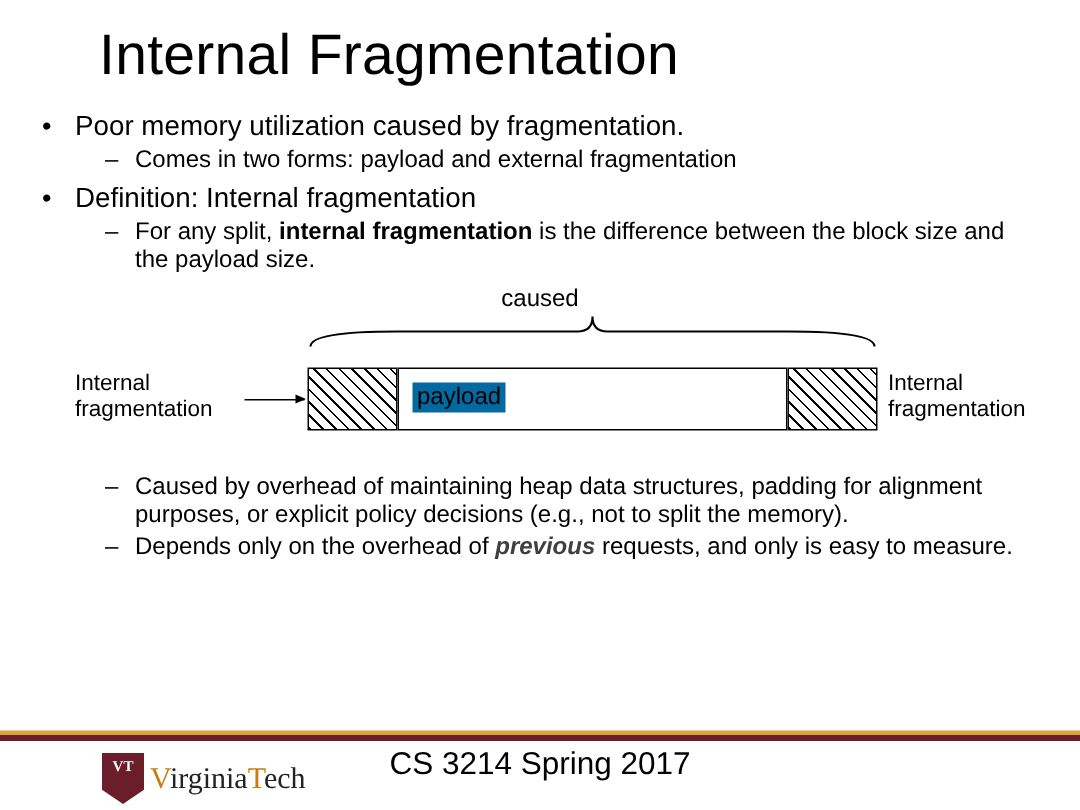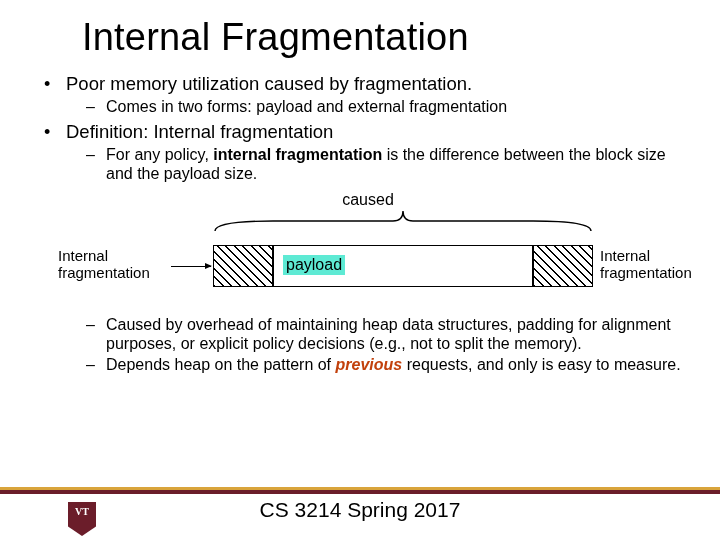--- a/index.html
+++ b/index.html
@@ -2,51 +2,51 @@
 <html><head>
 <meta charset="utf-8">
 <style>
   * { margin: 0; padding: 0; box-sizing: border-box; }
   body {
     width: 720px; height: 540px;
     font-family: Arial, Helvetica, sans-serif;
     background: #fff; color: #000;
     position: relative; overflow: hidden;
   }
-  .slide { padding: 10px 28px 0 28px; margin-left: 16px; }
+  .slide { padding: 10px 28px 0 28px; }
   .title {
     font-size: 38px; font-weight: 400;
     margin: 6px 0 14px 38px;
     letter-spacing: 0.2px;
   }
   ul.top { list-style: none; }
   ul.top > li { margin-bottom: 4px; }
   ul.top > li > .row { display: flex; align-items: flex-start; }
   ul.top > li > .row > .bullet { width: 22px; font-size: 18px; line-height: 22px; }
   ul.top > li > .row > .txt { font-size: 18.5px; line-height: 22px; flex: 1; }
   .i { }
   ul.sub { list-style: none; margin: 2px 0 4px 42px; }
   ul.sub > li { display: flex; align-items: flex-start; margin-bottom: 2px; }
   ul.sub > li > .dash { width: 20px; font-size: 16px; line-height: 20px; }
   ul.sub > li > .subtxt { font-size: 16px; line-height: 19px; flex: 1; }
   .b { font-weight: 700; }
-  .redi { color: #c2410c; font-style: italic; font-weight: 700; }
+  .redi { color: #404040; font-style: italic; font-weight: 700; }
 
   .diagram { position: relative; width: 620px; height: 120px; margin: 8px auto 4px auto; }
   .block-label { position: absolute; top: 0; left: 50%; transform: translateX(-50%); font-size: 16px; }
   .brace-svg { position: absolute; top: 18px; left: 155px; }
   .box { position: absolute; top: 54px; border: 1px solid #000; height: 42px; }
   .hatch {
     background-image: repeating-linear-gradient(45deg,#000 0,#000 1.2px,transparent 1.2px,transparent 6px);
     background-color: #fff;
   }
   .box.left { left: 155px; width: 60px; }
   .box.mid  { left: 215px; width: 260px; background:#fff; }
   .box.right{ left: 475px; width: 60px; }
-  .payload-text { position: absolute; top: 64px; left: 225px; font-size: 16px; background: #5eead4; padding: 1px 3px; }
+  .payload-text { position: absolute; top: 64px; left: 225px; font-size: 16px; background: #0369a1; padding: 1px 3px; }
   .frag-left-label { position: absolute; top: 56px; left: 0; width: 110px; font-size: 15px; line-height: 17px; }
   .frag-right-label{ position: absolute; top: 56px; left: 542px; width: 110px; font-size: 15px; line-height: 17px; }
   .arrow { position: absolute; height: 1px; background:#000; }
   .arrow::after {
     content:""; position:absolute; right:-1px; top:-3px;
     border-left:7px solid #000; border-top:3.5px solid transparent; border-bottom:3.5px solid transparent;
   }
   .arrow.al { top: 75px; left: 113px; width: 40px; }
 
   .footer-bar { position: absolute; bottom: 46px; left: 0; right: 0; height: 4px; background:#6b1d2a; }
@@ -88,21 +88,21 @@
     </li>
     <li>
       <div class="row">
         <span class="bullet">•</span>
         <span class="txt">Definition: Internal fragmentation</span>
       </div>
       <ul class="sub">
         <li>
           <span class="dash">–</span>
           <span class="subtxt">
-            <span>For any policy, </span><span class="b">internal fragmentation</span><span> is the difference between the block size and the payload size.</span>
+            <span>For any split, </span><span class="b">internal fragmentation</span><span> is the difference between the block size and the payload size.</span>
           </span>
         </li>
       </ul>
     </li>
   </ul>
 
   <div class="diagram">
     <div class="block-label">caused</div>
     <svg class="brace-svg" width="380" height="24">
       <path d="M2 22 Q2 12 60 12 L180 12 Q190 12 190 2 Q190 12 200 12 L320 12 Q378 12 378 22" stroke="#000" stroke-width="1.4" fill="none"></path>
@@ -119,25 +119,28 @@
   <ul class="top">
     <li>
       <ul class="sub">
         <li>
           <span class="dash">–</span>
           <span class="subtxt">Caused by overhead of maintaining heap data structures, padding for alignment purposes, or explicit policy decisions (e.g., not to split the memory).</span>
         </li>
         <li>
           <span class="dash">–</span>
           <span class="subtxt">
-            <span>Depends heap on the pattern of </span><span class="redi">previous</span><span> requests, and only is easy to measure.</span>
+            <span>Depends only on the overhead of </span><span class="redi">previous</span><span> requests, and only is easy to measure.</span>
           </span>
         </li>
       </ul>
     </li>
   </ul>
 </div>
 
 <div class="footer-bar"></div>
 <div class="vt-logo">
   <div class="vt-shield"></div>
+  <span class="vt-text">
+    <span class="o">V</span>irginia<span class="o">T</span>ech
+  </span>
 </div>
 <div class="course">CS 3214 Spring 2017</div>
 
 </body></html>

